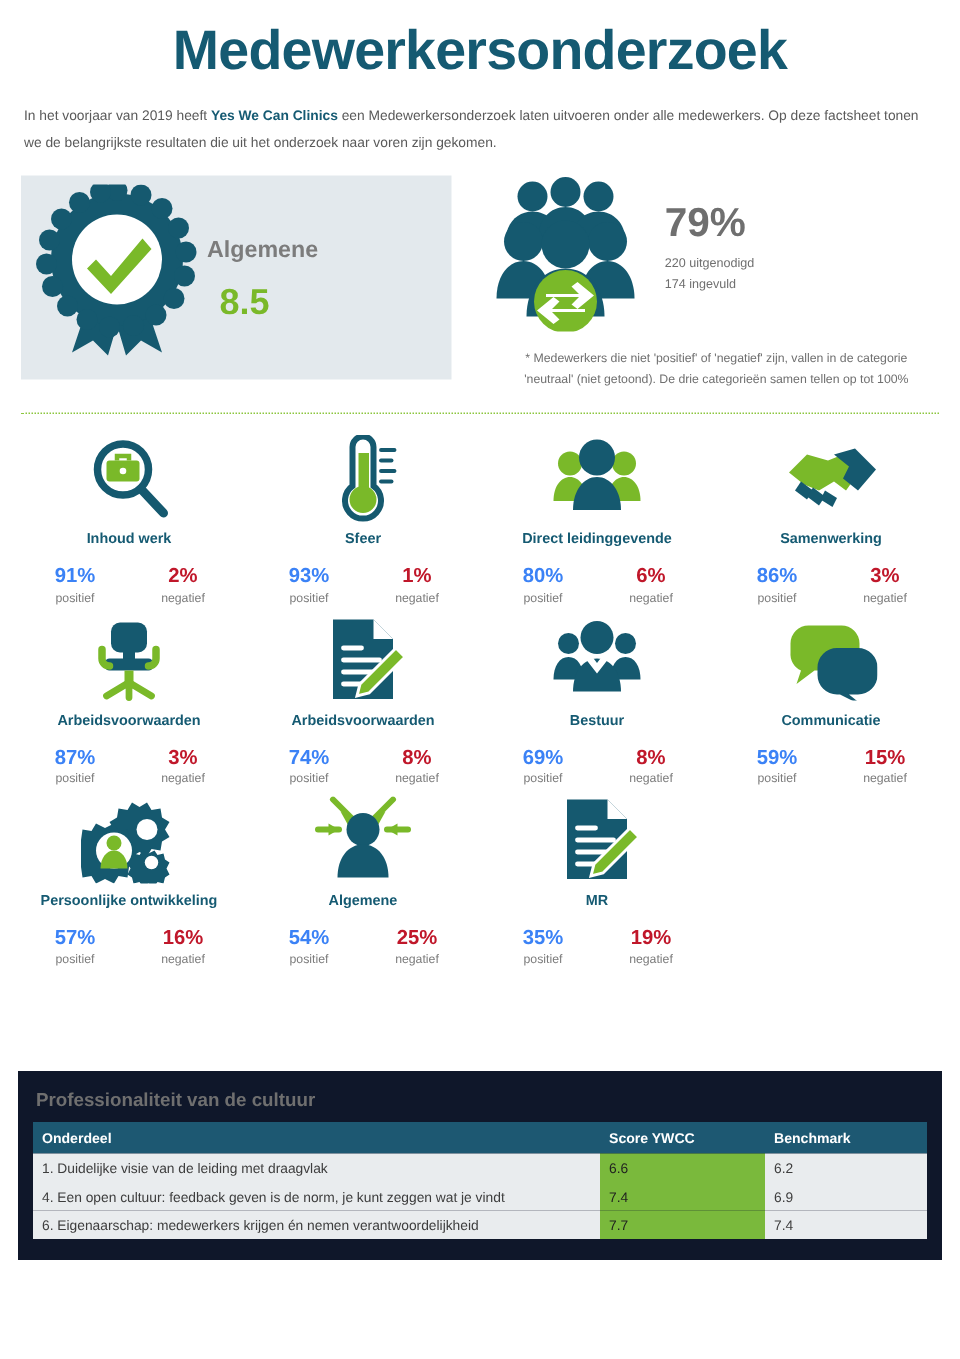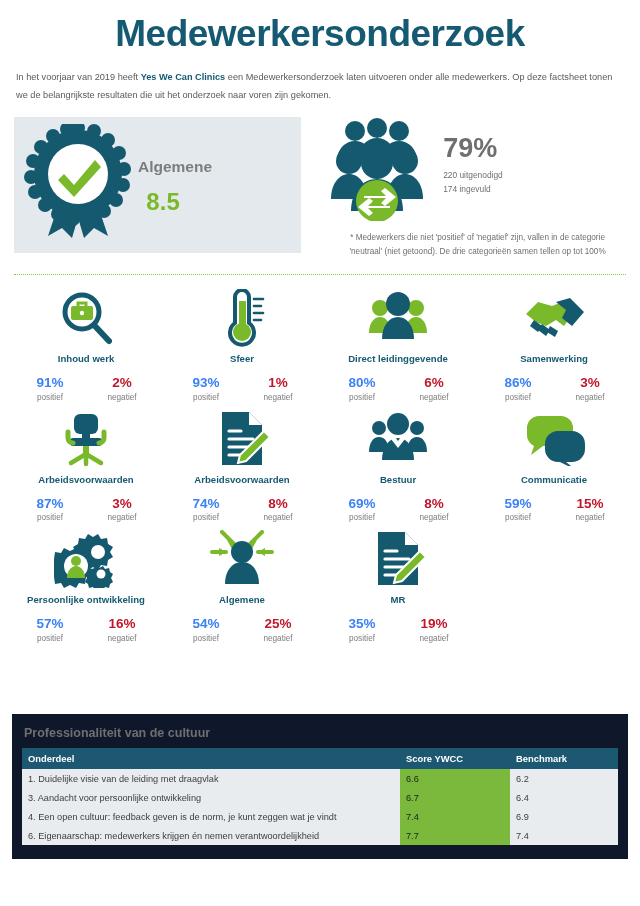--- a/index.html
+++ b/index.html
@@ -565,25 +565,20 @@
           <th class="col-bench">Benchmark</th>
         </tr>
       </thead>
       <tbody>
         <tr>
           <td>1. Duidelijke visie van de leiding met draagvlak</td>
           <td class="score">6.6</td>
           <td>6.2</td>
         </tr>
         <tr>
-          <td>3. Aandacht voor persoonlijke ontwikkeling</td>
-          <td class="score">6.7</td>
-          <td>6.4</td>
-        </tr>
-        <tr>
           <td>4. Een open cultuur: feedback geven is de norm, je kunt zeggen wat je vindt</td>
           <td class="score">7.4</td>
           <td>6.9</td>
         </tr>
         <tr>
           <td>6. Eigenaarschap: medewerkers krijgen én nemen verantwoordelijkheid</td>
           <td class="score">7.7</td>
           <td>7.4</td>
         </tr>
       </tbody>

